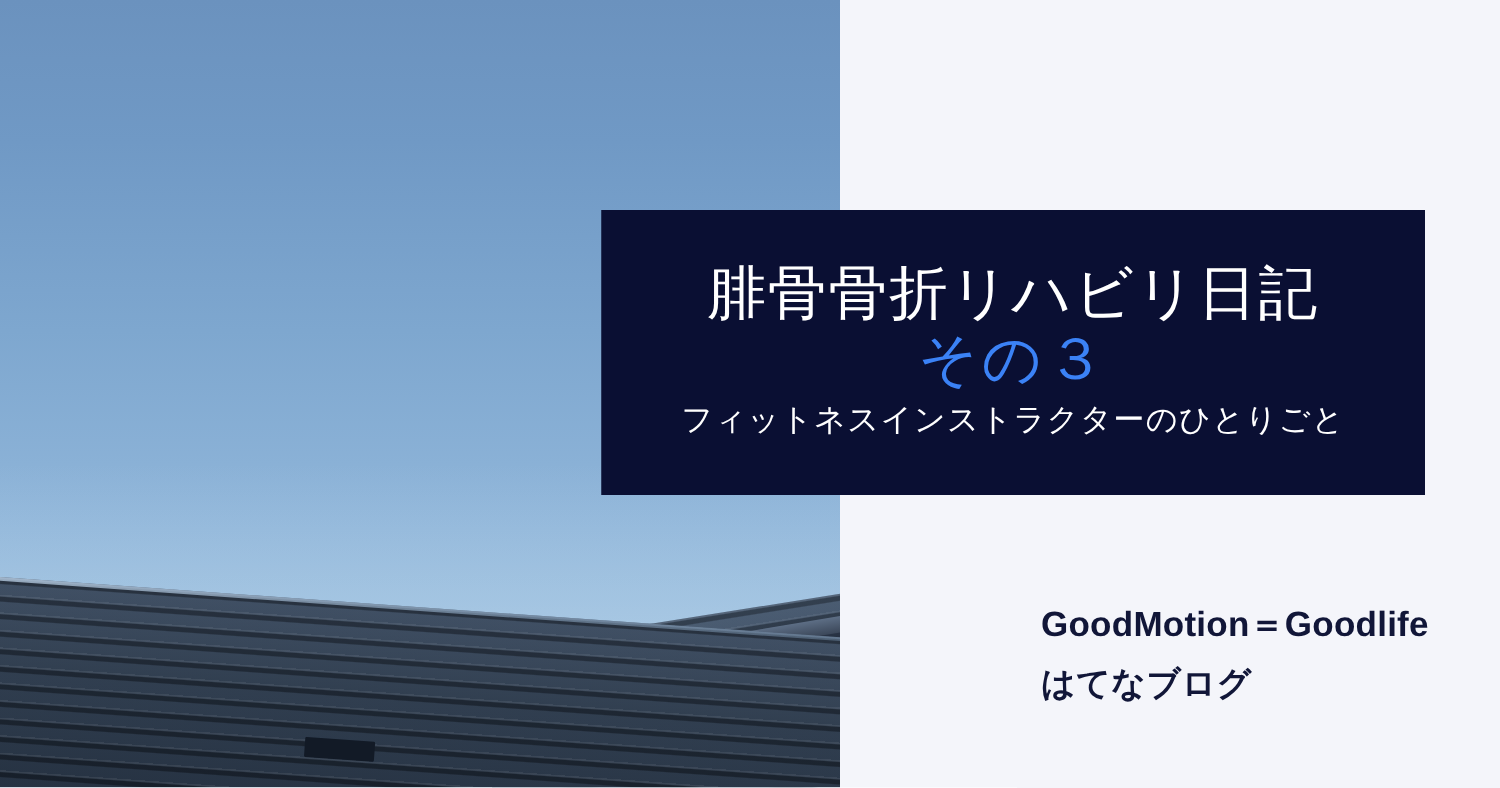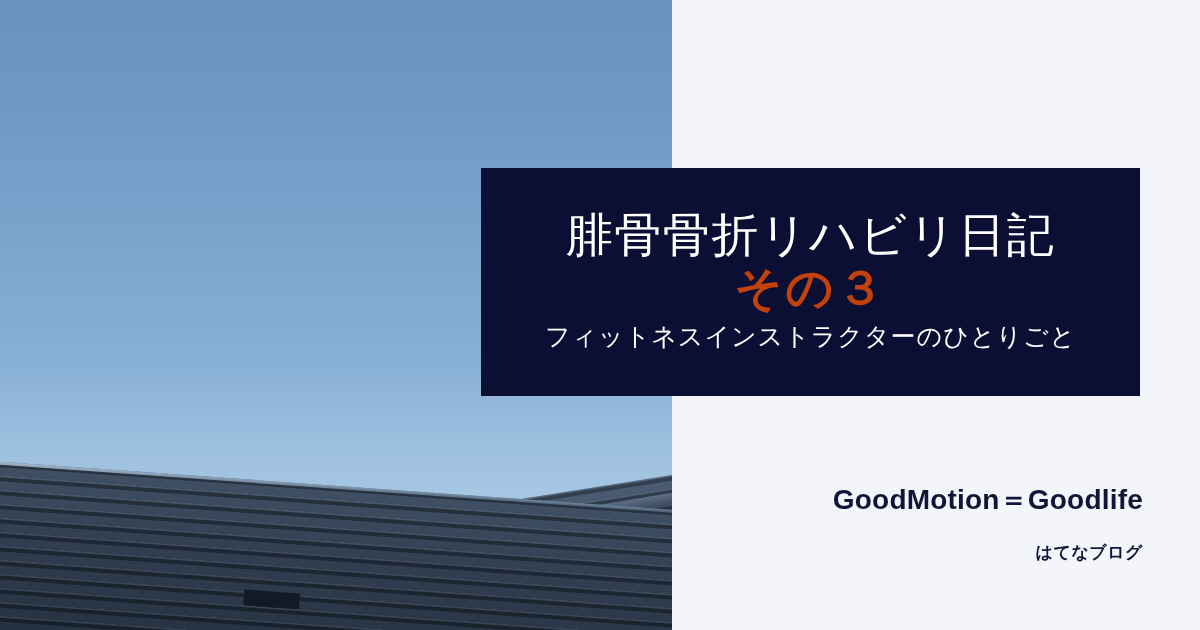--- a/index.html
+++ b/index.html
@@ -231,61 +231,59 @@
   }
   .title-line-1 {
     color: #ffffff;
     font-family: "Liberation Serif", "DejaVu Serif", serif;
     font-size: 47px;
     line-height: 1.12;
     letter-spacing: 1.5px;
     white-space: nowrap;
   }
   .title-line-2 {
-    color: #c2410c;
+    color: #3b82f6;
     font-family: "Liberation Serif", "DejaVu Serif", serif;
     font-size: 47px;
     line-height: 1.12;
     letter-spacing: 3px;
     white-space: nowrap;
-    font-weight: bold;
   }
   .title-sub {
     color: #ffffff;
     font-family: Liberation Sans, sans-serif;
     font-size: 25px;
     line-height: 1.2;
     letter-spacing: 1px;
     margin-top: 6px;
     white-space: nowrap;
   }
 
   
   .brand {
     position: absolute;
     right: 57px;
     top: 482px;
-    text-align: right;
     color: #111638;
   }
   .brand-name {
     font-family: "Liberation Sans", "DejaVu Sans", sans-serif;
     font-size: 28px;
     font-weight: bold;
     letter-spacing: 0.2px;
     line-height: 1.28;
     white-space: nowrap;
   }
   .brand-service {
     font-family: Liberation Serif, serif;
-    font-size: 17px;
+    font-size: 27px;
     font-weight: bold;
     letter-spacing: 0.5px;
     line-height: 1.28;
-    margin-top: 24px;
+    margin-top: 12px;
     white-space: nowrap;
   }
 </style>
 </head>
 <body>
 
 <div id="card">
 
   <div class="bg-panel"></div>
 

